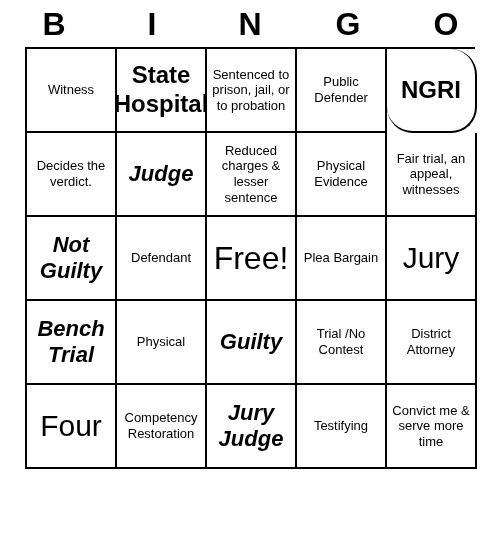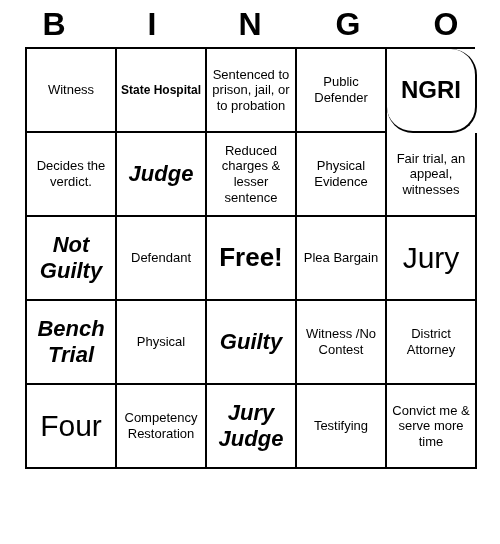--- a/index.html
+++ b/index.html
@@ -45,34 +45,34 @@
       font-size: 13px;
       line-height: 1.2;
       color: #000;
     }
     .cell.large-text {
       font-size: 22px;
       font-weight: bold;
       font-style: italic;
     }
     .cell.free {
-      font-size: 26px;
-      font-weight: bold;
+      font-size: 32px;
+      font-weight: normal;
     }
     .cell.xl-text {
       font-size: 30px;
       font-weight: normal;
     }
     .cell.ngri {
       font-size: 24px;
       font-weight: bold;
       border-radius: 26px;
     }
     .cell.medium-text {
-      font-size: 12px;
+      font-size: 24px;
       font-weight: bold;
     }
   </style>
 </head>
 <body>
 
 <div class="bingo-header">
   <span class="bingo-letter">B</span>
   <span class="bingo-letter">I</span>
   <span class="bingo-letter">N</span>
@@ -92,20 +92,20 @@
     <div class="cell ">Physical Evidence</div>
     <div class="cell ">Fair trial, an appeal, witnesses</div>
     <div class="cell large-text">Not Guilty</div>
     <div class="cell ">Defendant</div>
     <div class="cell free">Free!</div>
     <div class="cell ">Plea Bargain</div>
     <div class="cell xl-text">Jury</div>
     <div class="cell large-text">Bench Trial</div>
     <div class="cell ">Physical</div>
     <div class="cell large-text">Guilty</div>
-    <div class="cell ">Witness /No Contest</div>
+    <div class="cell ">Trial /No Contest</div>
     <div class="cell ">District Attorney</div>
     <div class="cell xl-text">Four</div>
     <div class="cell ">Competency Restoration</div>
     <div class="cell large-text">Jury Judge</div>
     <div class="cell ">Testifying</div>
     <div class="cell ">Convict me &amp; serve more time</div>
   </div>
 
 </body></html>

